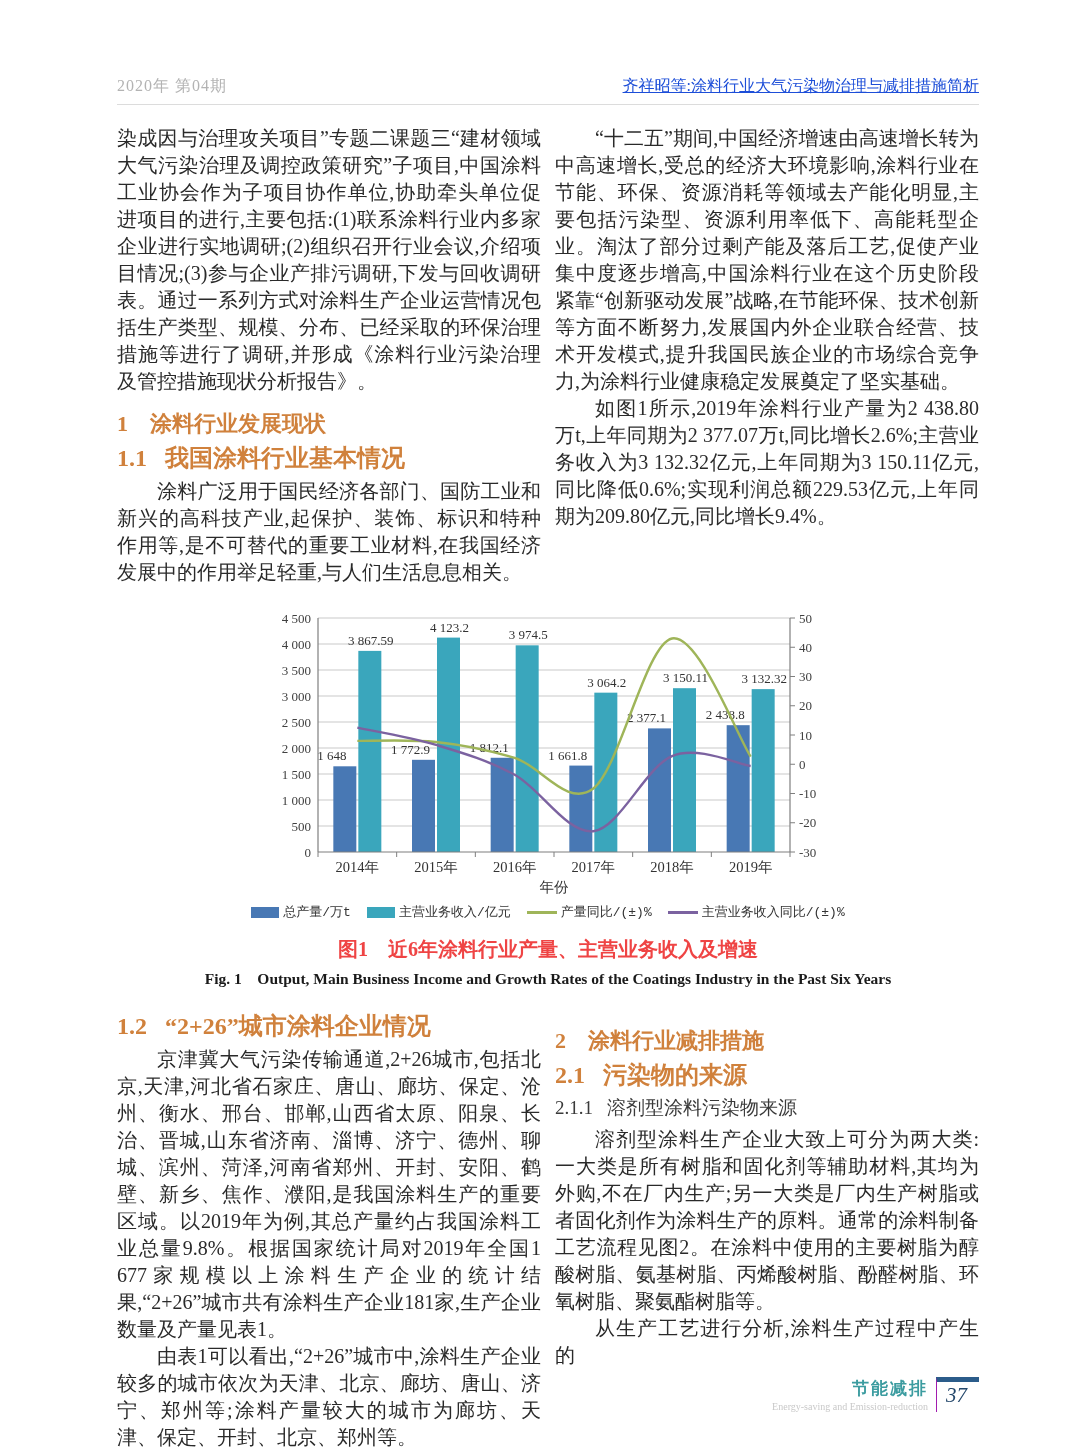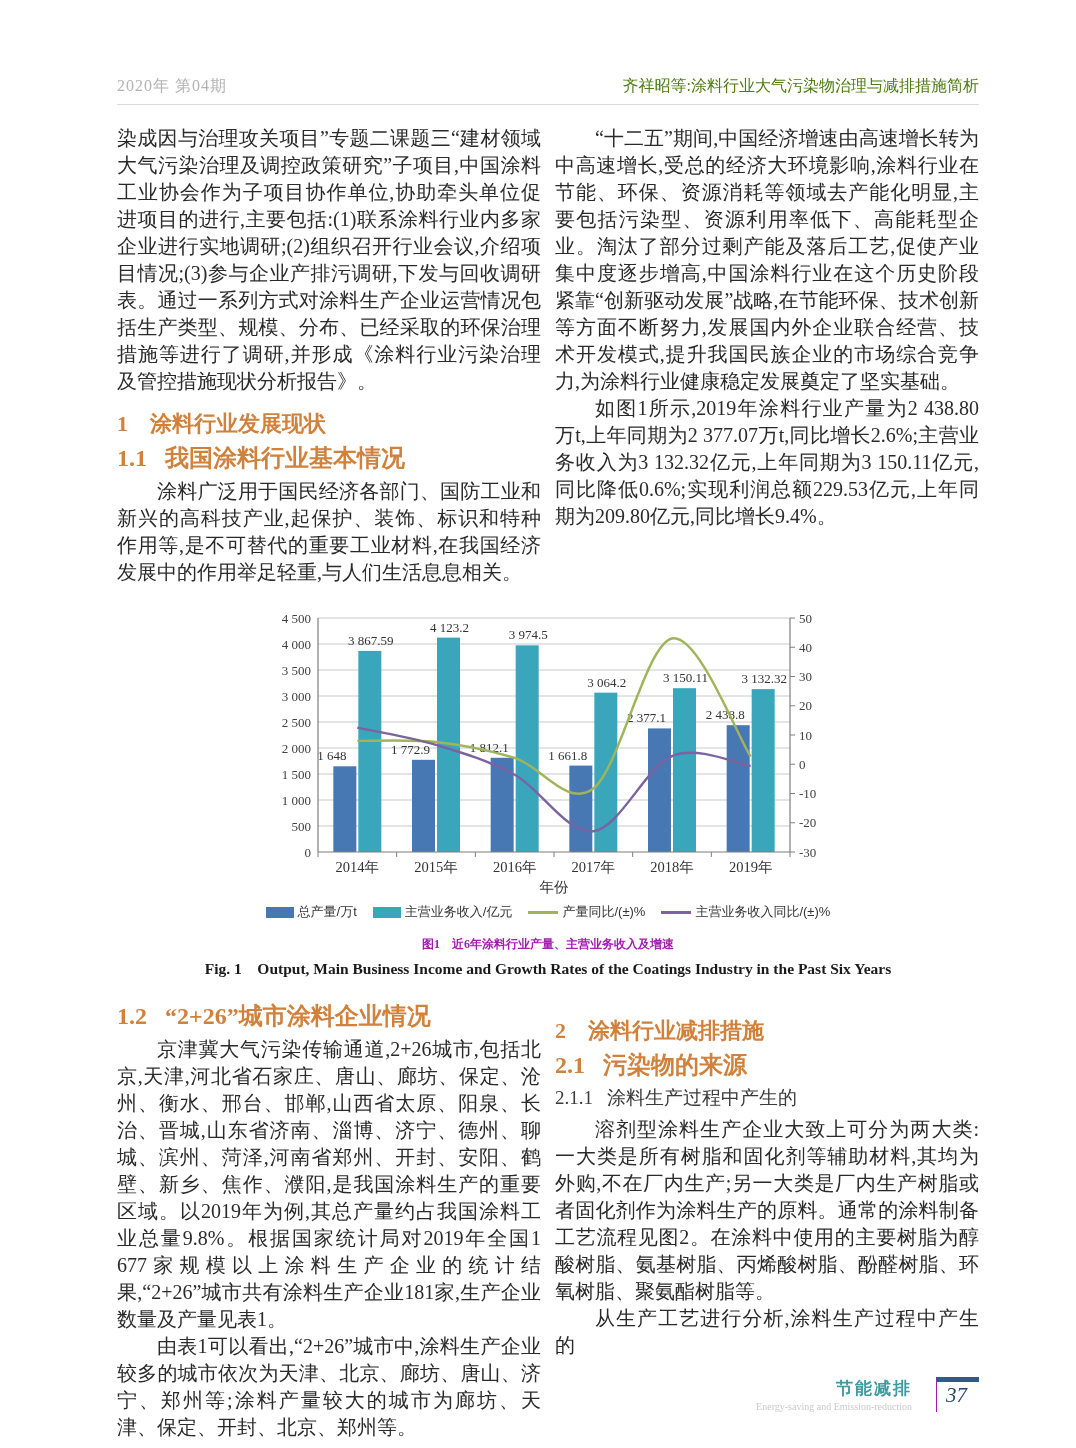--- a/index.html
+++ b/index.html
@@ -10,21 +10,21 @@
     margin:0 auto;
     background:#ffffff;
     font-family:"Liberation Serif","DejaVu Serif",serif;
     color:#262626;
     overflow:hidden;
   }
   .inner{padding:76px 97px 0 117px;}
   
   .hdr{display:flex;justify-content:space-between;align-items:flex-start;font-size:16px;}
   .hdr .issue{color:#b3b3b3;letter-spacing:1px;}
-  .hdr .running{color:#4d7c0f;}
+  .hdr .running{color:#1d4ed8;text-decoration:underline;}
   .hdr-rule{border-bottom:1px solid #dcdcdc;margin-top:7px;margin-bottom:0;}
   
   .row{display:flex;gap:14px;}
   .col{width:424px;overflow:hidden;}
   p.body{
     font-size:20px;line-height:27px;margin:0;
     text-align:justify;text-indent:2em;
     color:#2a2a2a;
   }
   p.body.no-indent{text-indent:0;}
@@ -33,29 +33,29 @@
   .h-l1{font-size:22px;line-height:28px;font-weight:bold;color:#d0813c;margin:15px 0 8px 0;}
   .h-l1 .num{margin-right:22px;}
   .h-l2{font-size:24px;line-height:25px;font-weight:bold;color:#d0813c;margin:6px 0 7px 0;}
   .h-l2 .num{margin-right:18px;}
   .h-l3{font-size:19px;line-height:25px;font-weight:normal;color:#3a3a3a;margin:5px 0 6px 0;}
   .h-l3 .num{margin-right:14px;}
   
   .figure-block{margin-top:16px;text-align:center;}
   .chart-wrap{display:inline-block;}
   .legend{display:flex;justify-content:center;align-items:center;gap:16px;margin-top:2px;
-          font-size:13px;color:#333;font-family:Liberation Sans, sans-serif;}
+          font-size:13px;color:#333;font-family:Liberation Mono, monospace;}
   .legend .item{display:flex;align-items:center;gap:4px;}
   .legend .sw-bar{width:28px;height:11px;display:inline-block;}
   .legend .sw-line{width:30px;height:3px;display:inline-block;}
-  .cap-cn{font-size:12px;font-weight:bold;color:#a21caf;margin-top:14px;}
+  .cap-cn{font-size:20px;font-weight:bold;color:#ef4444;margin-top:14px;}
   .cap-en{font-size:15.5px;font-weight:bold;color:#1a1a1a;margin-top:6px;font-family:"Liberation Serif",serif;}
   .row-bottom{margin-top:22px;}
   
-  .footer{position:absolute;right:97px;bottom:36px;display:flex;align-items:flex-start;gap:16px;}
+  .footer{position:absolute;right:97px;bottom:36px;display:flex;align-items:flex-start;}
   .footer-text{text-align:right;margin-right:8px;padding-top:2px;}
   .f-cn{font-size:17px;font-weight:bold;color:#3c9ca0;letter-spacing:2px;line-height:20px;}
   .f-en{font-size:10px;color:#c9c9c9;margin-top:2px;}
   .page-num-box{
     border-top:5px solid #2b5c8a;border-left:1px solid #a21caf;
     padding:1px 12px 4px 9px;
   }
   .page-num{font-size:21px;font-style:italic;color:#23476b;font-family:"Liberation Serif",serif;}
 </style>
 </head>
@@ -203,21 +203,21 @@
         <p class="body">由表1可以看出,“2+26”城市中,涂料生产企业较多的城市依次为天津、北京、廊坊、唐山、济宁、郑州等;涂料产量较大的城市为廊坊、天津、保定、开封、北京、郑州等。</p>
       </div>
       <div class="col">
         <div class="h-l1">
           <span class="num">2</span><span>涂料行业减排措施</span>
         </div>
         <div class="h-l2">
           <span class="num">2.1</span><span>污染物的来源</span>
         </div>
         <div class="h-l3">
-          <span class="num">2.1.1</span><span>涂料生产过程中产生的</span>
+          <span class="num">2.1.1</span><span>溶剂型涂料污染物来源</span>
         </div>
         <p class="body">溶剂型涂料生产企业大致上可分为两大类:一大类是所有树脂和固化剂等辅助材料,其均为外购,不在厂内生产;另一大类是厂内生产树脂或者固化剂作为涂料生产的原料。通常的涂料制备工艺流程见图2。在涂料中使用的主要树脂为醇酸树脂、氨基树脂、丙烯酸树脂、酚醛树脂、环氧树脂、聚氨酯树脂等。</p>
         <p class="body">从生产工艺进行分析,涂料生产过程中产生的</p>
       </div>
     </div>
   </div>
 
   <div class="footer">
     <div class="footer-text">
       <div class="f-cn">节能减排</div>

